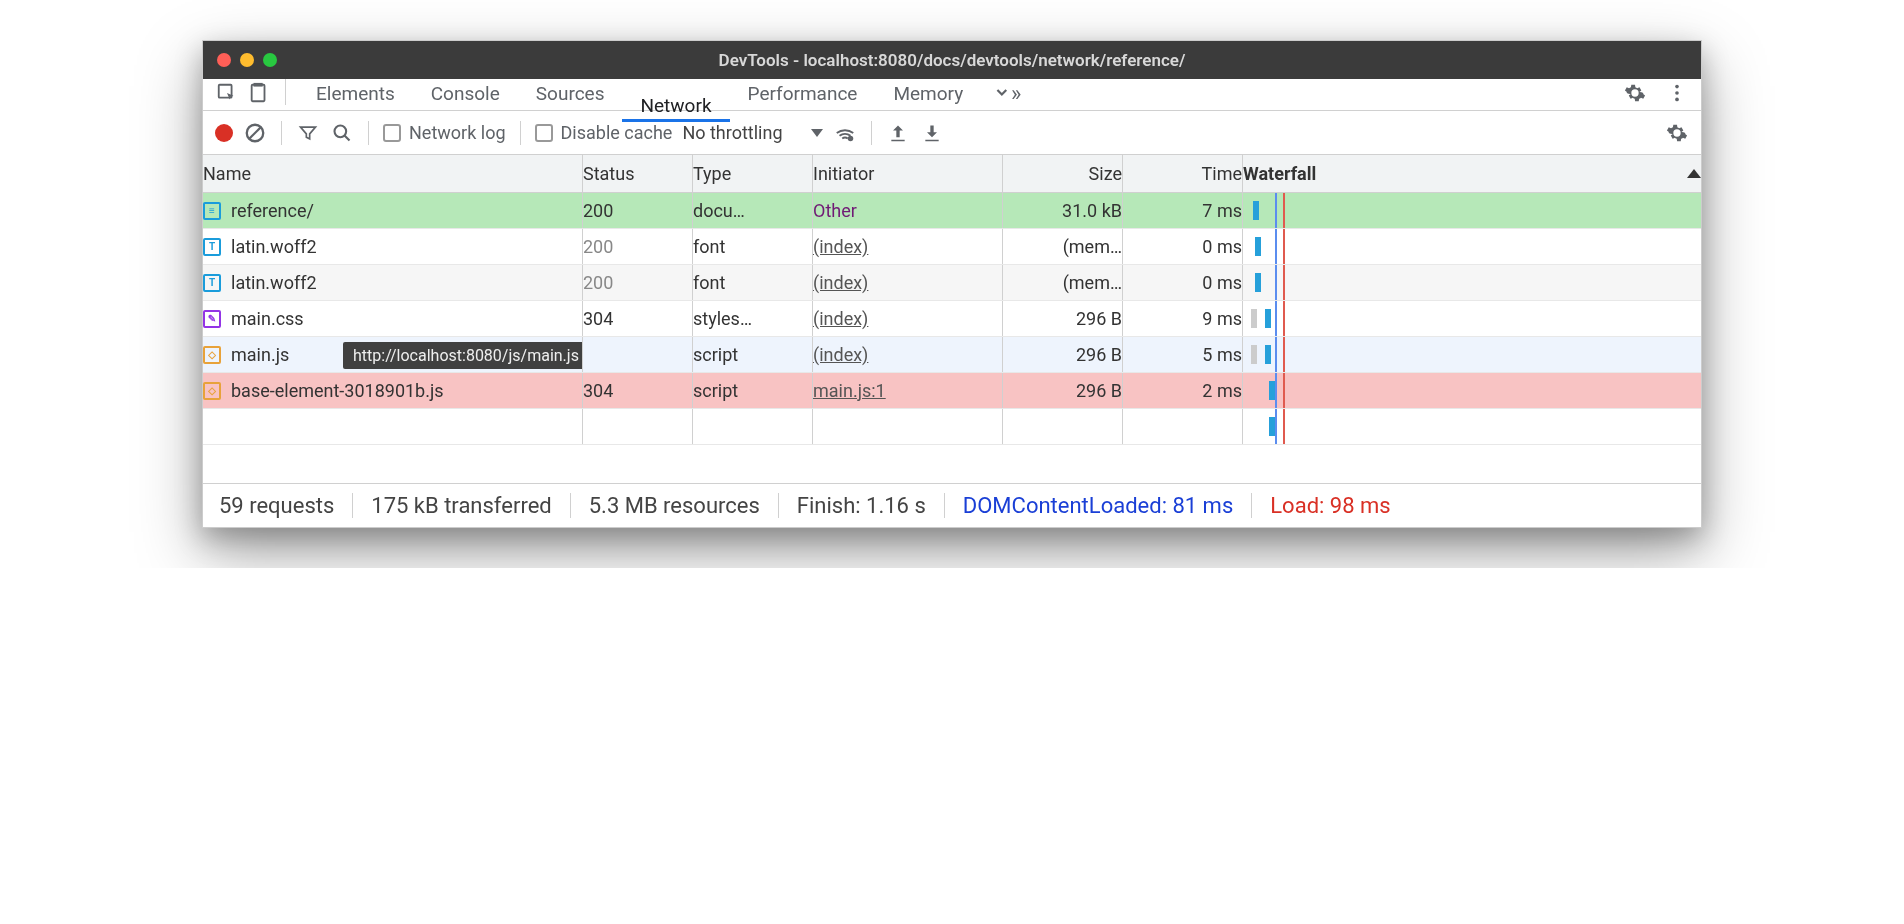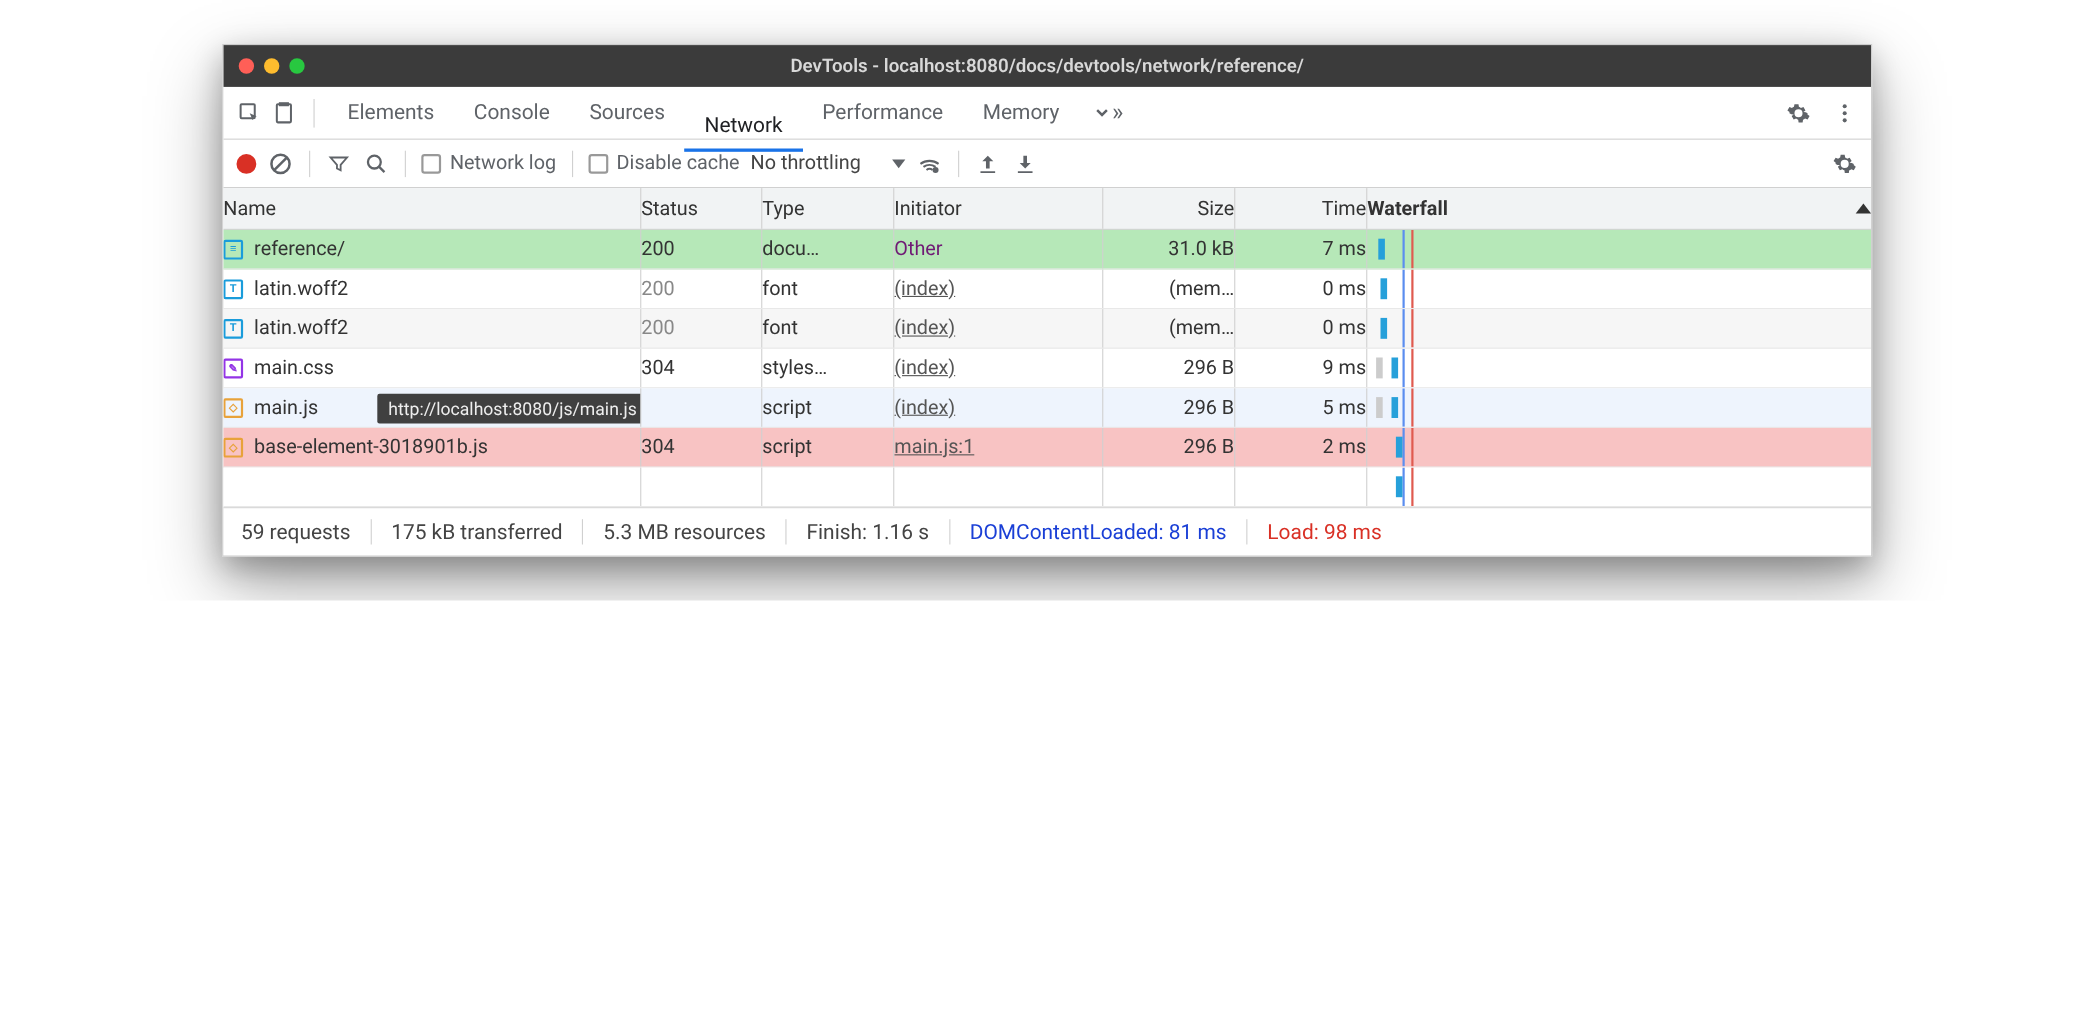--- a/index.html
+++ b/index.html
@@ -36,22 +36,22 @@
     position: absolute;
     left: 0; right: 0;
     text-align: center;
     color: #d8d8d8;
     font-size: 17px;
     font-weight: 600;
     pointer-events: none;
   }
   .toolbar-tabs {
     display: flex;
-    align-items: center;
-    height: 48px;
+    align-items: flex-start;
+    height: 32px;
     border-bottom: 1px solid #d0d0d0;
     padding: 0 10px;
     gap: 4px;
   }
   .toolbar-icon {
     width: 28px; height: 28px;
     display: flex; align-items: center; justify-content: center;
     color: #5f6368;
     cursor: pointer;
   }
@@ -193,23 +193,24 @@
     width: 2px;
     background: #e05a4f;
     top: 0; bottom: 0;
   }
   .statusbar {
     display: flex;
     height: 44px;
     align-items: center;
     border-top: 1px solid #d0d0d0;
     padding: 0 16px;
-    font-size: 19px;
+    font-size: 22px;
     color: #444;
     gap: 0;
+    margin-top: 38px;
   }
   .status-item { padding: 0 18px; border-right: 1px solid #d0d0d0; }
   .status-item:first-child { padding-left: 0; }
   .status-item:last-child { border-right: none; }
   .status-dcl { color: #1a3fd6; }
   .status-load { color: #d93025; }
   .triangle-down {
     width: 0; height: 0;
     border-left: 6px solid transparent;
     border-right: 6px solid transparent;

